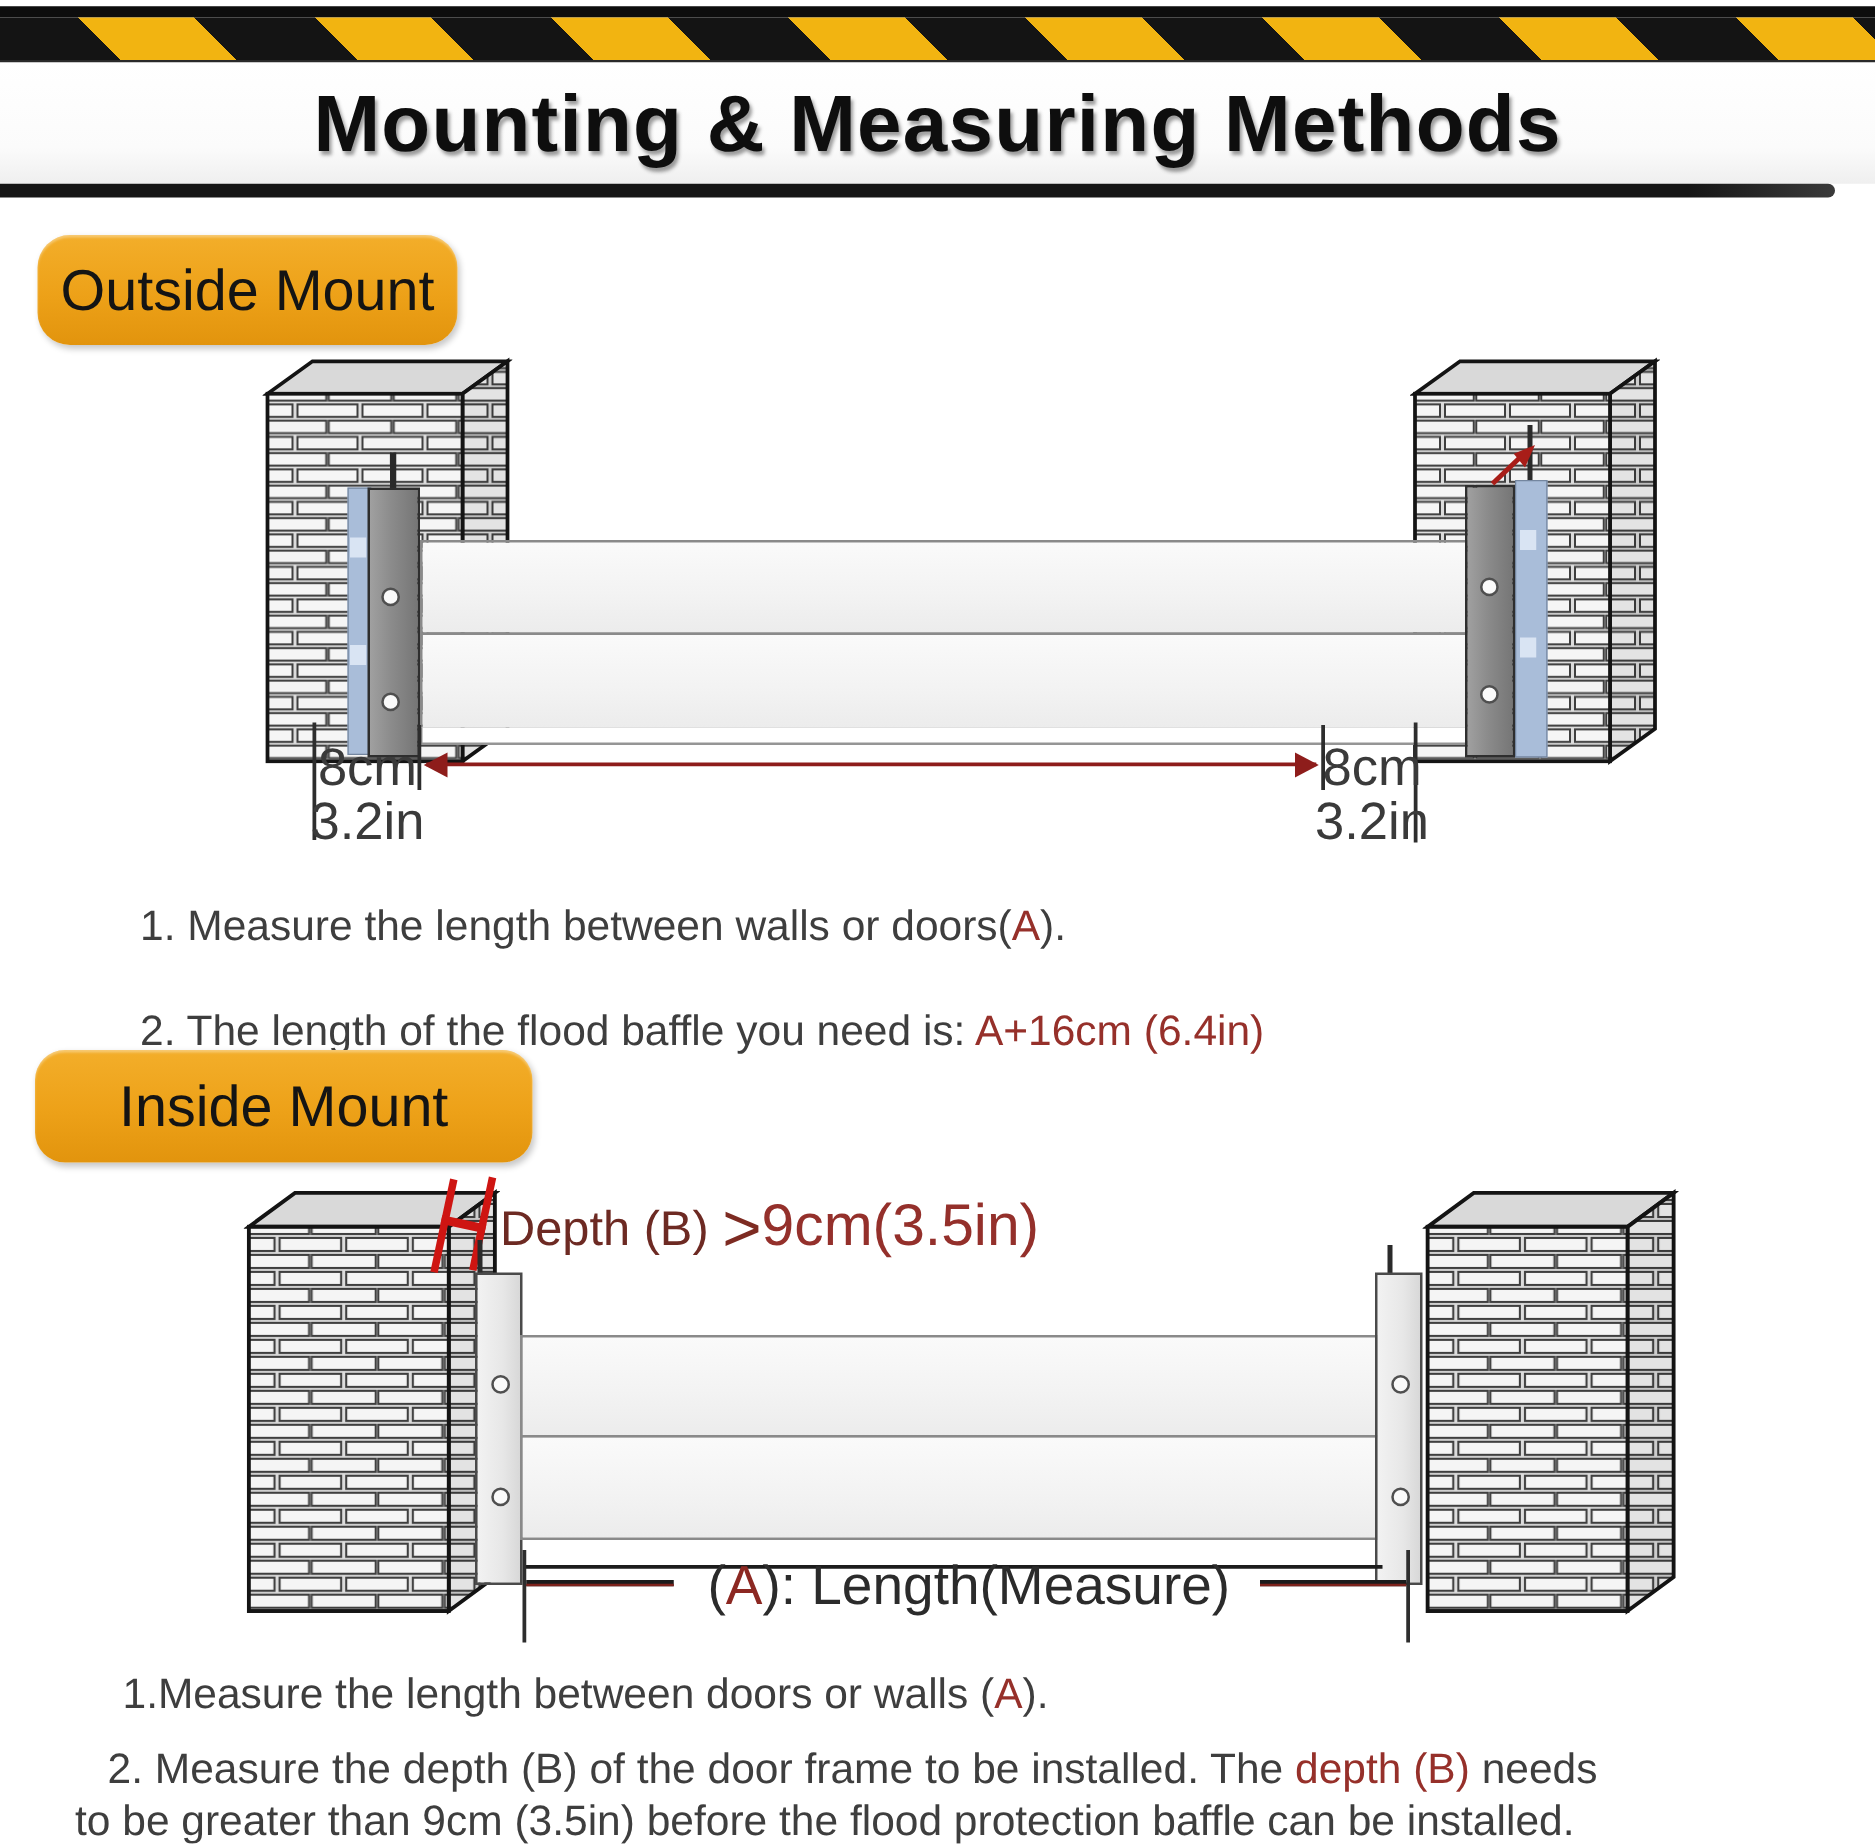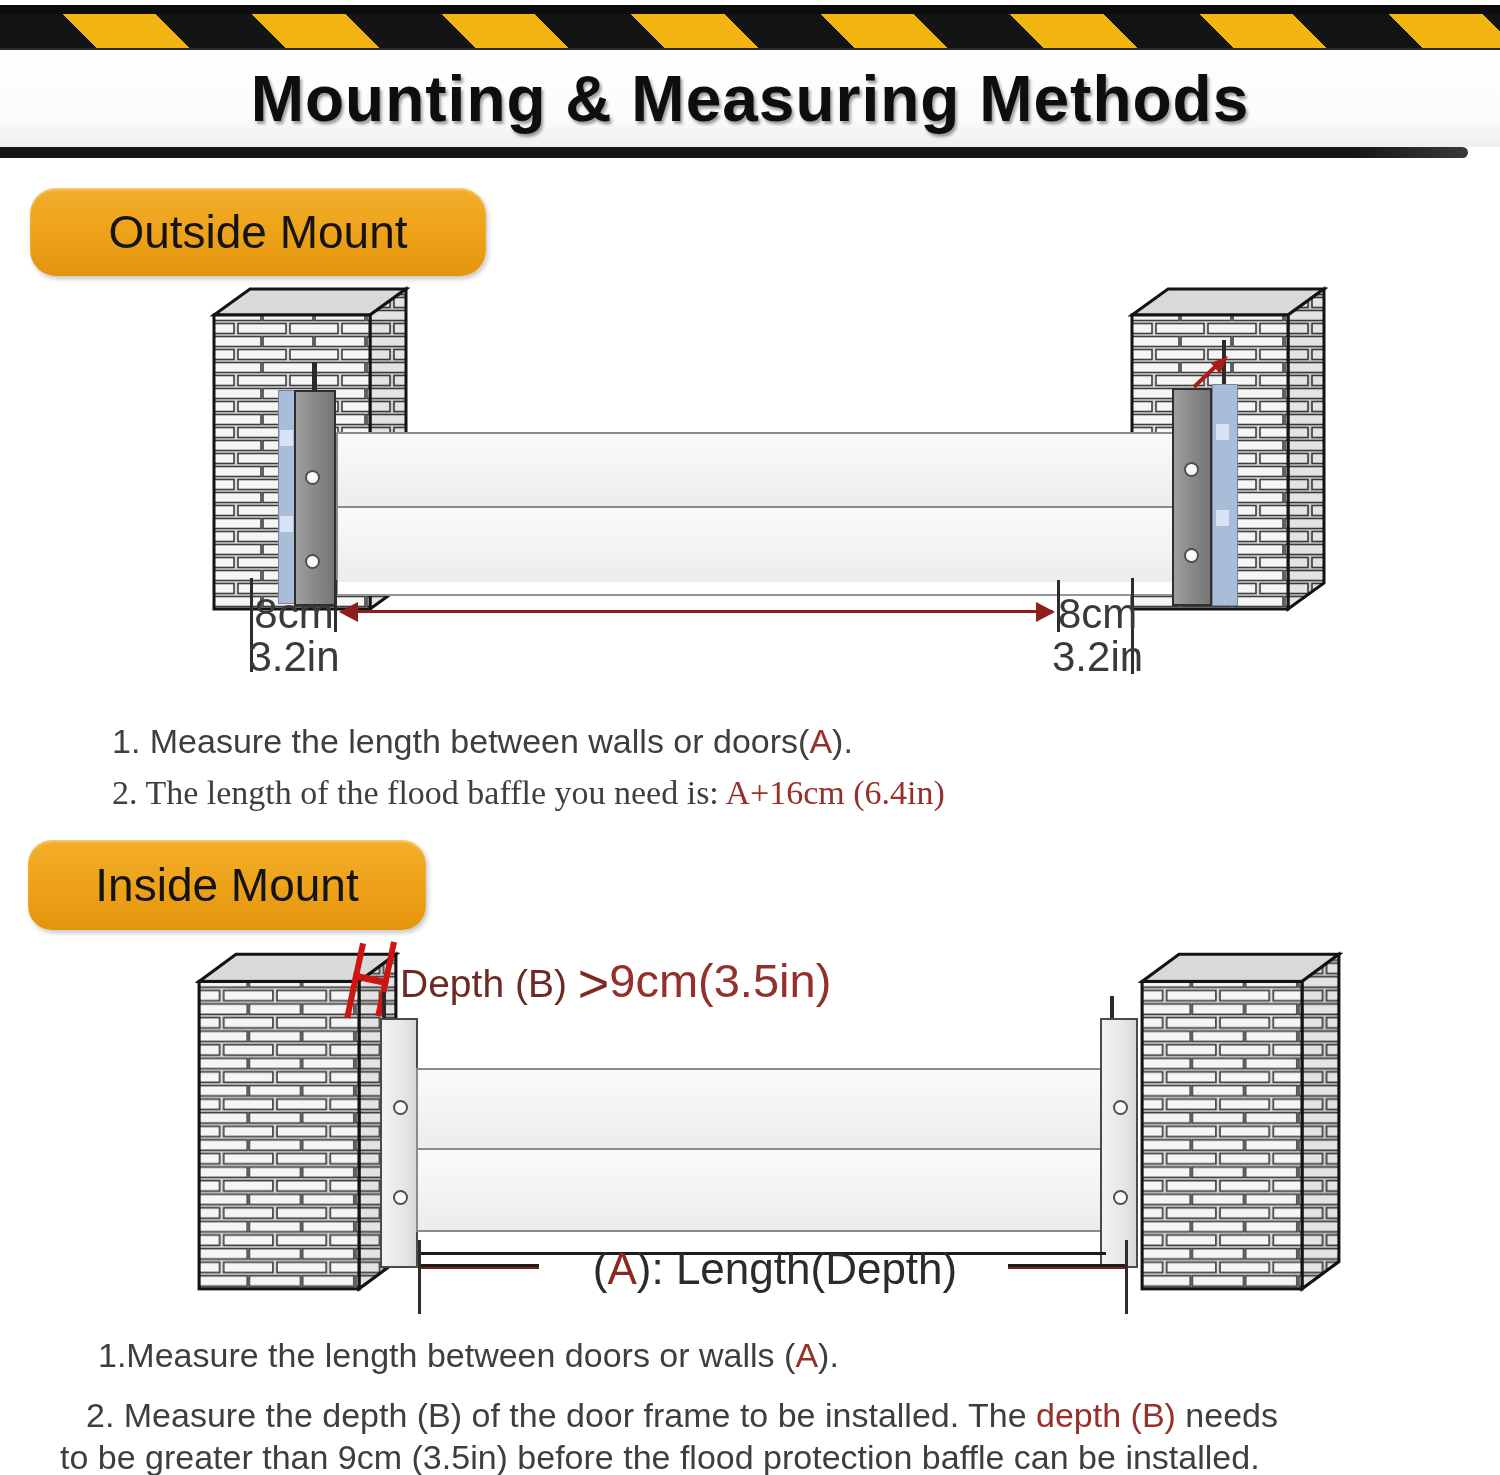--- a/index.html
+++ b/index.html
@@ -94,21 +94,21 @@
     </defs>
   </svg>
 
   <div class="top-black"></div>
   <div class="hazard"></div>
   <div class="title-band">
     <div class="page-title">Mounting &amp; Measuring Methods</div>
   </div>
   <div class="divider-bar"></div>
 
-  <div class="badge" style="left:30px;top:188px;width:456px;height:88px;">
+  <div class="badge" style="left:30px;top:188px;width:336px;height:88px;">
     <span>Outside Mount</span>
   </div>
 
   <svg class="pillar" style="left:210px;top:283px;width:200px;height:330px;" viewBox="0 0 200 330" preserveAspectRatio="none">
     <polygon points="40,6 196,6 160,32 4,32" fill="#d9d9d9" stroke="#141414" stroke-width="3"></polygon>
     <polygon points="160,32 196,6 196,300 160,326" fill="url(#brick)" stroke="#141414" stroke-width="3"></polygon>
     <polygon points="160,32 196,6 196,300 160,326" fill="rgba(0,0,0,0.07)" stroke="none"></polygon>
     <rect x="4" y="32" width="156" height="294" fill="url(#brick)" stroke="#141414" stroke-width="3"></rect>
   </svg>
 
@@ -151,21 +151,21 @@
   <div class="dim-text" style="left:244px;top:633px;width:100px;">3.2in</div>
 
   <div class="dim-arrow" style="left:341px;top:610px;width:712px;"></div>
 
   <div class="tick" style="left:1057px;top:580px;height:52px;"></div>
   <div class="tick" style="left:1131px;top:578px;height:96px;"></div>
   <div class="dim-text" style="left:1058px;top:590px;width:78px;">8cm</div>
   <div class="dim-text" style="left:1052px;top:633px;width:86px;">3.2in</div>
 
   <div class="step" style="left:112px;top:722px;"><span>1. Measure the length between walls or doors(</span><span class="red">A</span><span>).</span></div>
-  <div class="step" style="left:112px;top:774px;font-family:Liberation Serif, serif;"><span>2. The length of the flood baffle you need is: </span><span class="red">A+16cm (6.4in)</span><span></span></div>
+  <div class="step" style="left:112px;top:806px;"><span>2. The length of the flood baffle you need is: </span><span class="red">A+16cm (6.4in)</span><span></span></div>
 
   <div class="badge" style="left:28px;top:840px;width:398px;height:90px;border-radius:24px;">
     <span>Inside Mount</span>
   </div>
 
   <svg class="pillar" style="left:195px;top:948px;width:205px;height:345px;" viewBox="0 0 200 330" preserveAspectRatio="none">
     <polygon points="40,6 196,6 160,32 4,32" fill="#d9d9d9" stroke="#141414" stroke-width="3"></polygon>
     <polygon points="160,32 196,6 196,300 160,326" fill="url(#brick)" stroke="#141414" stroke-width="3"></polygon>
     <polygon points="160,32 196,6 196,300 160,326" fill="rgba(0,0,0,0.07)" stroke="none"></polygon>
     <rect x="4" y="32" width="156" height="294" fill="url(#brick)" stroke="#141414" stroke-width="3"></rect>
@@ -198,19 +198,19 @@
   <div class="pin" style="left:1110px;top:996px;width:4px;height:26px;"></div>
   <div class="chan-light" style="left:1100px;top:1018px;width:38px;height:250px;"></div>
   <div class="hole" style="left:1113px;top:1100px;"></div>
   <div class="hole" style="left:1113px;top:1190px;"></div>
 
   <div class="dline" style="left:420px;top:1252px;width:686px;"></div>
   <div class="tick" style="left:418px;top:1240px;height:74px;"></div>
   <div class="tick" style="left:1125px;top:1240px;height:74px;"></div>
   <div class="dline redged" style="left:421px;top:1264px;width:118px;"></div>
   <div class="dline redged" style="left:1008px;top:1264px;width:117px;"></div>
-  <div class="len-label" style="left:540px;top:1244px;width:470px;"><span>(</span><span class="maroon">A</span><span>): Length(Depth)</span></div>
+  <div class="len-label" style="left:540px;top:1244px;width:470px;"><span>(</span><span class="maroon">A</span><span>): Length(Measure)</span></div>
 
   <div class="step" style="left:98px;top:1336px;"><span>1.Measure the length between doors or walls (</span><span class="red">A</span><span>).</span></div>
   <div class="step" style="left:86px;top:1396px;"><span>2. Measure the depth (B) of the door frame to be installed. The </span><span class="red">depth (B)</span><span> needs</span></div>
   <div class="step" style="left:60px;top:1438px;">to be greater than 9cm (3.5in) before the flood protection baffle can be installed.</div>
 
 </div>
 
 </body></html>

